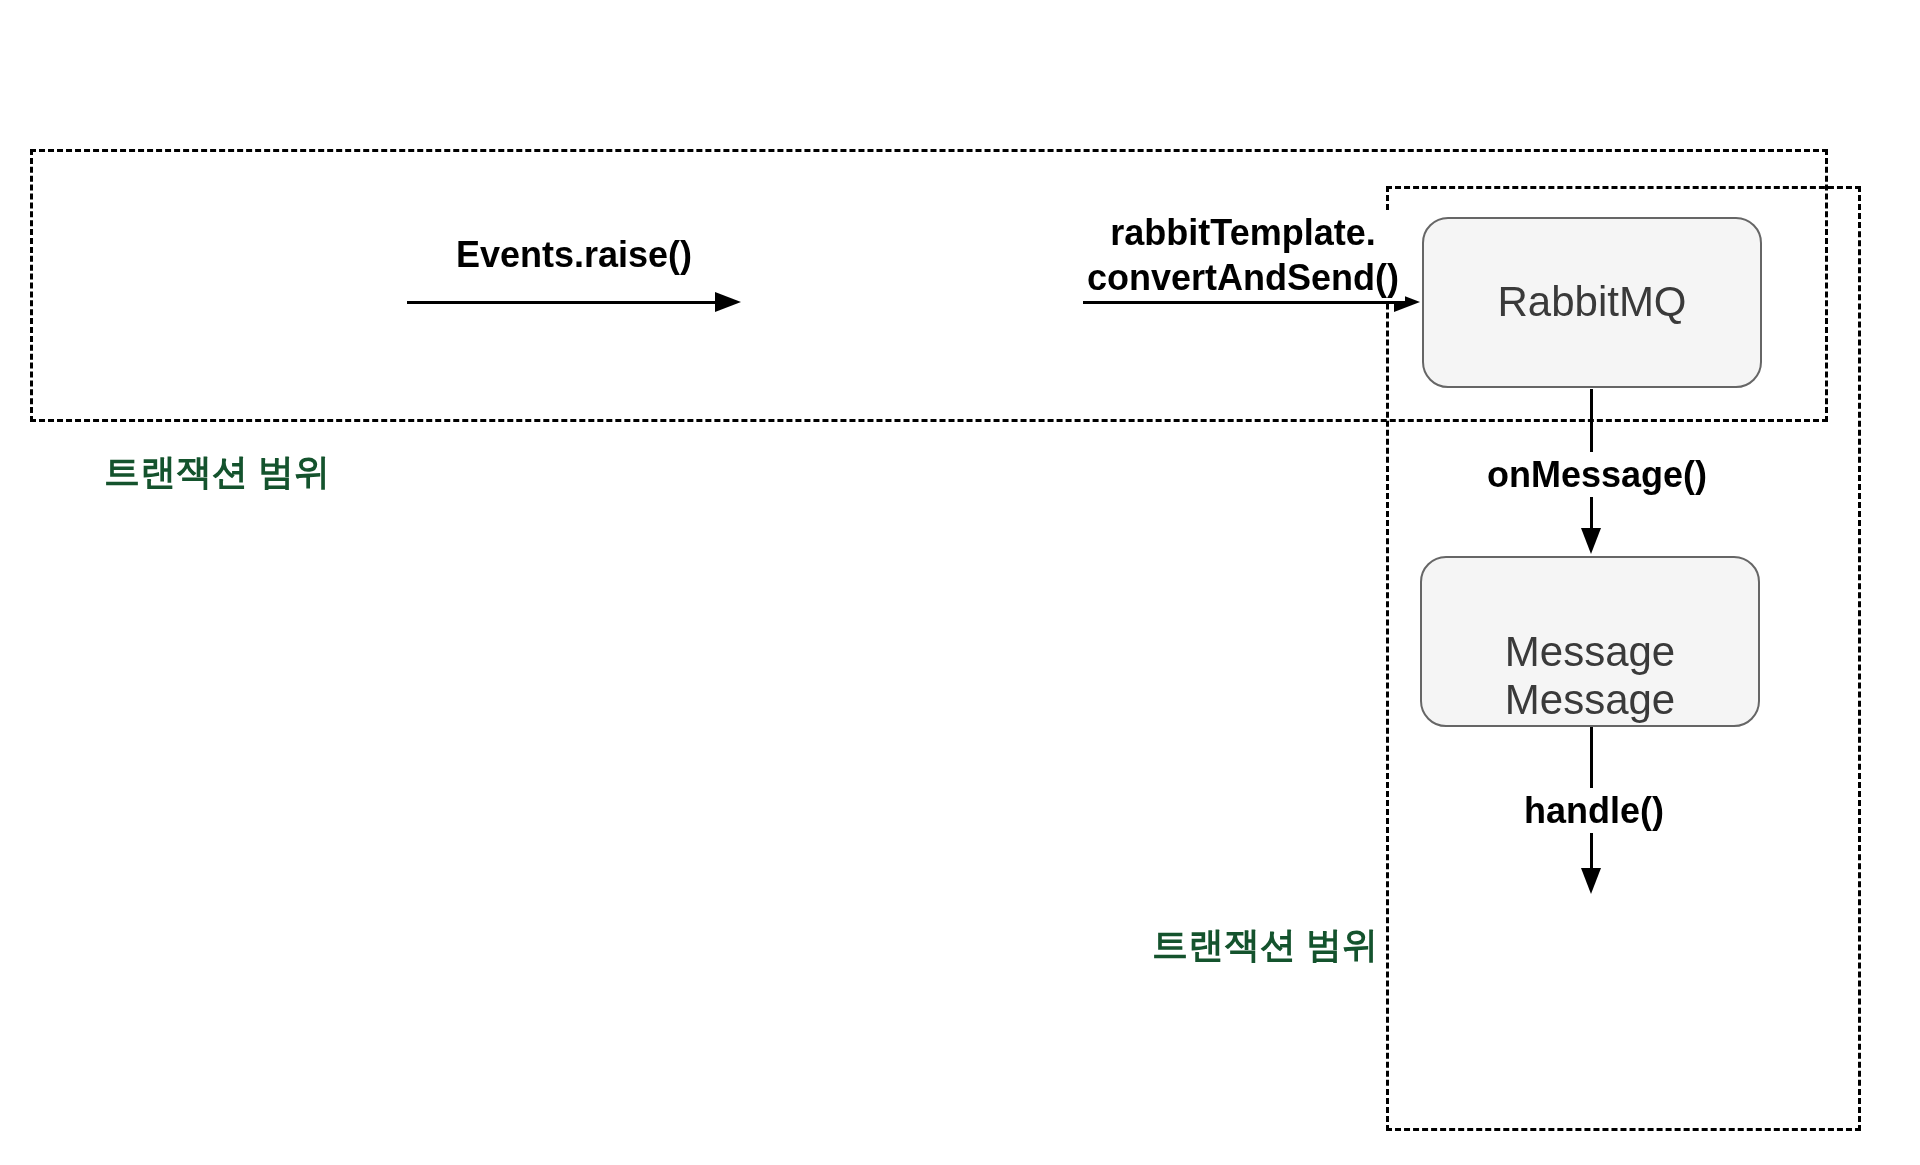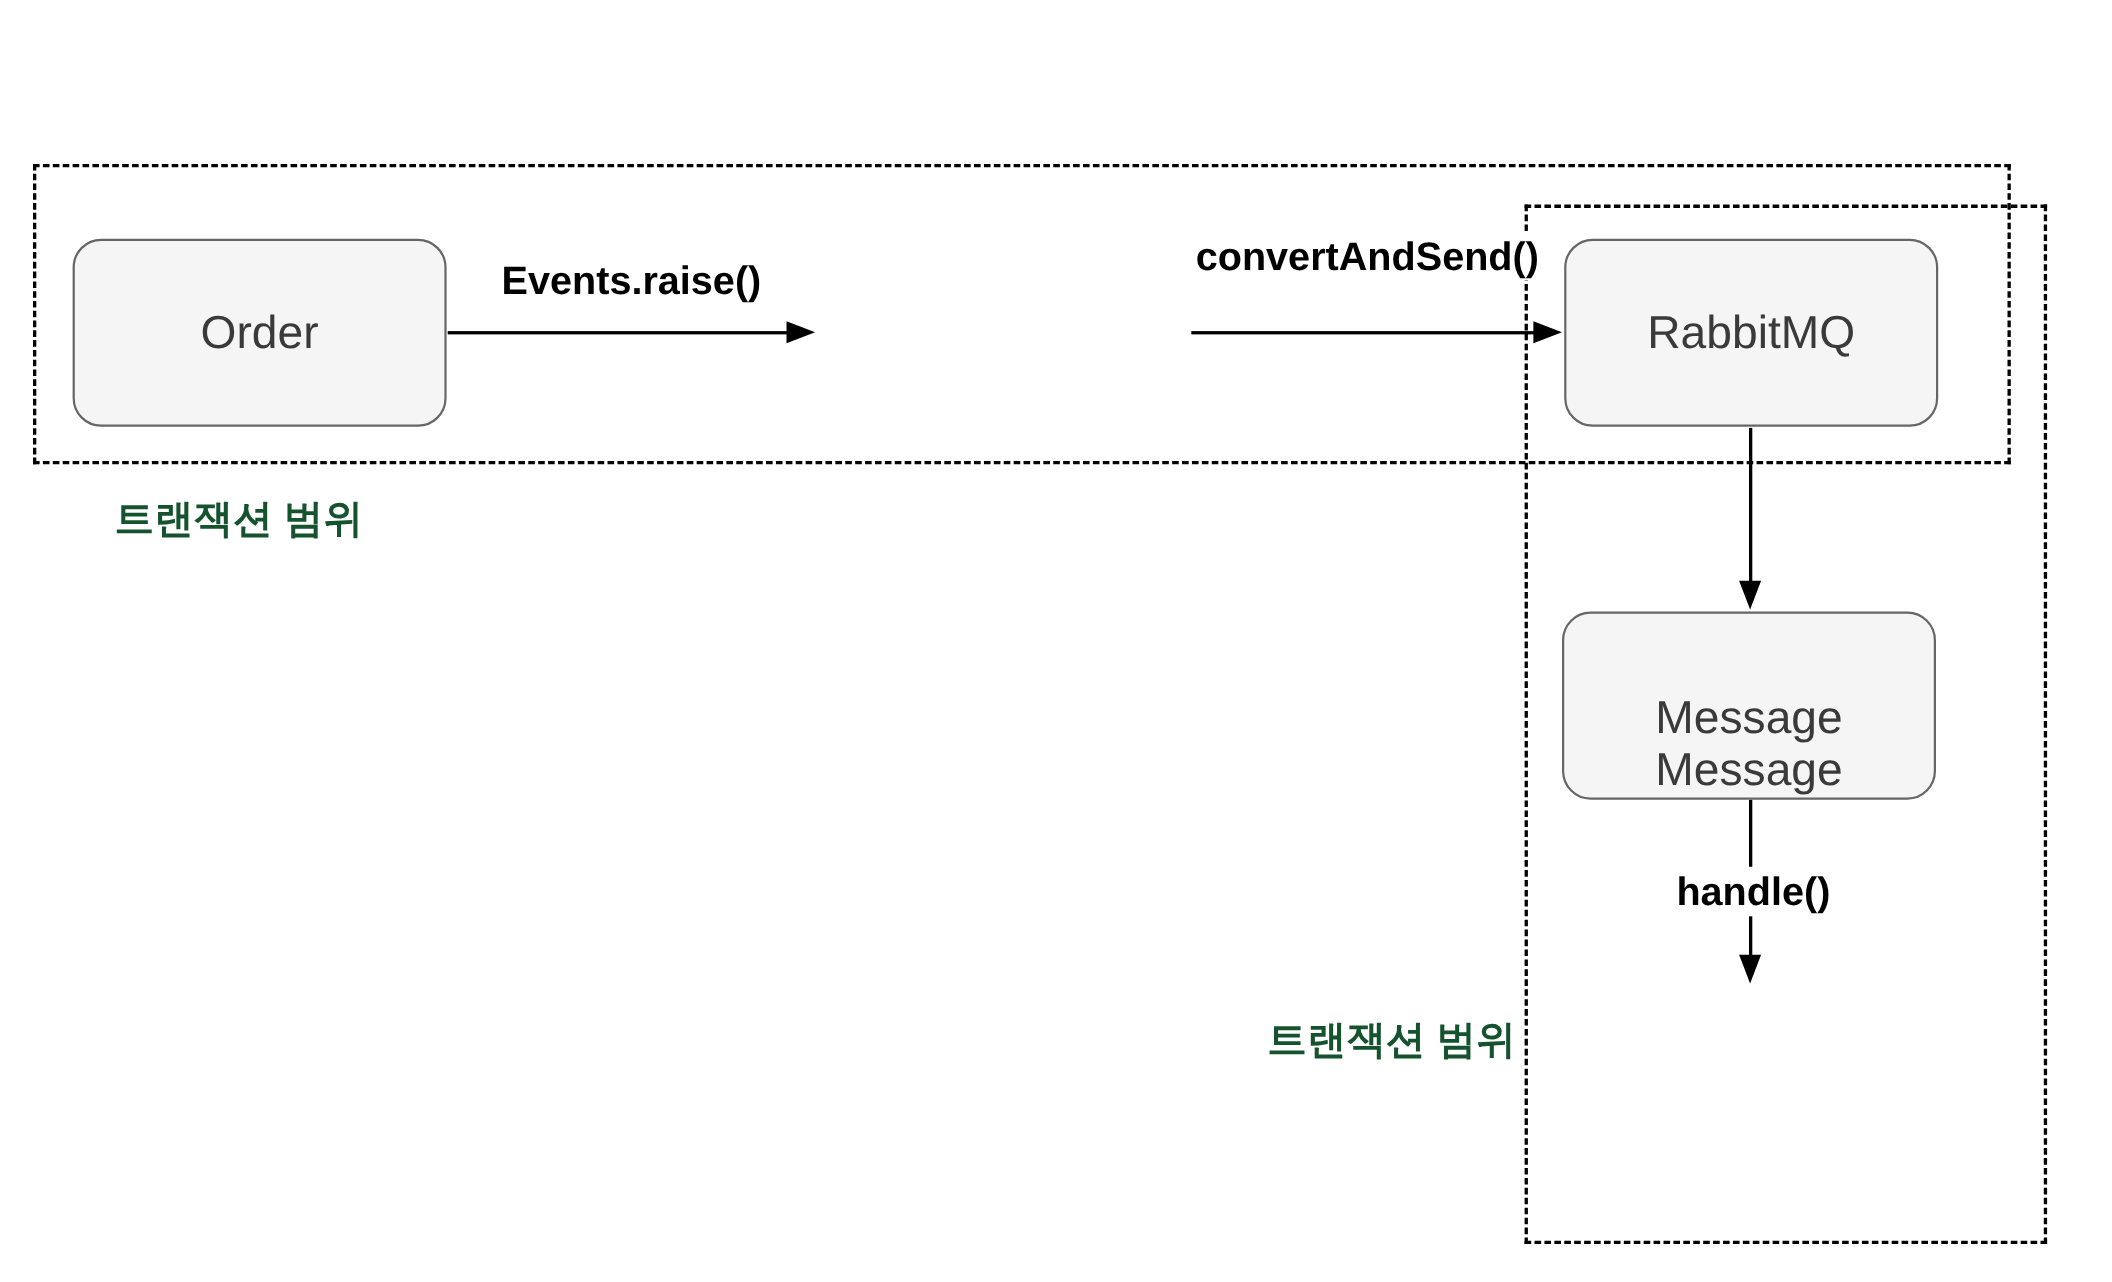--- a/index.html
+++ b/index.html
@@ -78,27 +78,26 @@
     <div class="shaft"></div>
     <div class="head"></div>
   </div>
   <div class="arrow arrow-v arrow4">
     <div class="shaft"></div>
     <div class="head"></div>
   </div>
 
   <div class="edge-label edge-label1">Events.raise()</div>
   <div class="edge-label edge-label2">
+    <span class="line" style="display:block">rabbitTemplate.</span>
     <span class="line" style="display:block">convertAndSend()</span>
   </div>
+  <div class="edge-label edge-label3">onMessage()</div>
   <div class="edge-label edge-label4">handle()</div>
 
-  <div class="node node-order">
-    <span class="node-label">Order</span>
-  </div>
   <div class="node node-rabbitmq">
     <span class="node-label">RabbitMQ</span>
   </div>
   <div class="node node-listener">
     <span class="node-label">
       <span class="line">Message</span>
       <span class="line">Message</span>
     </span>
   </div>
 

